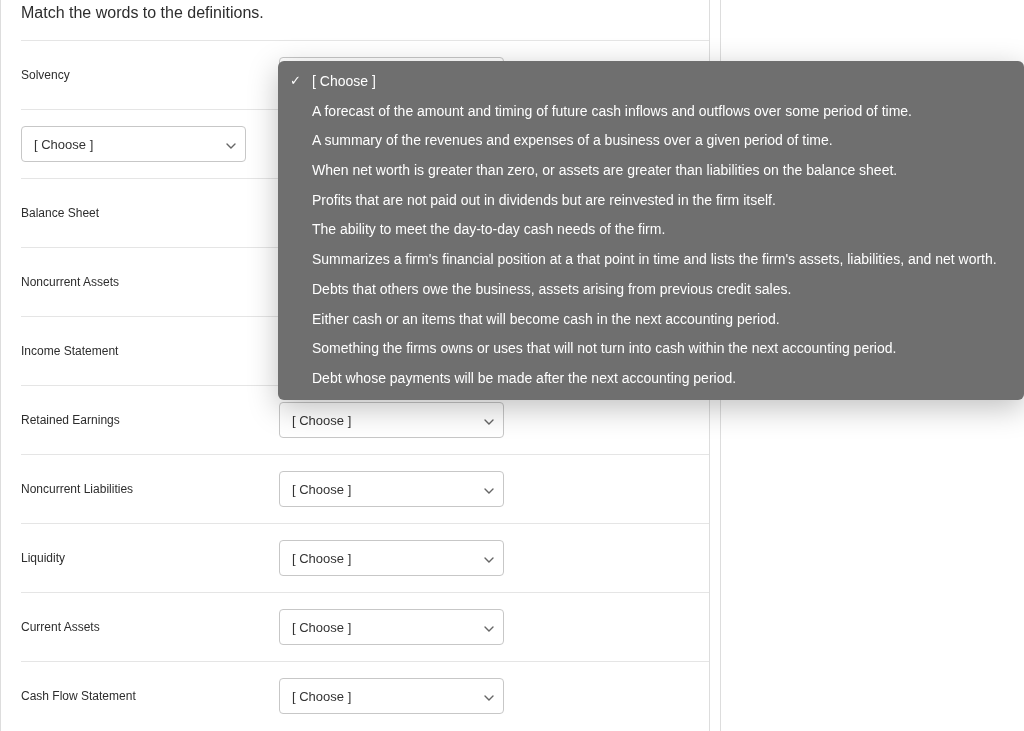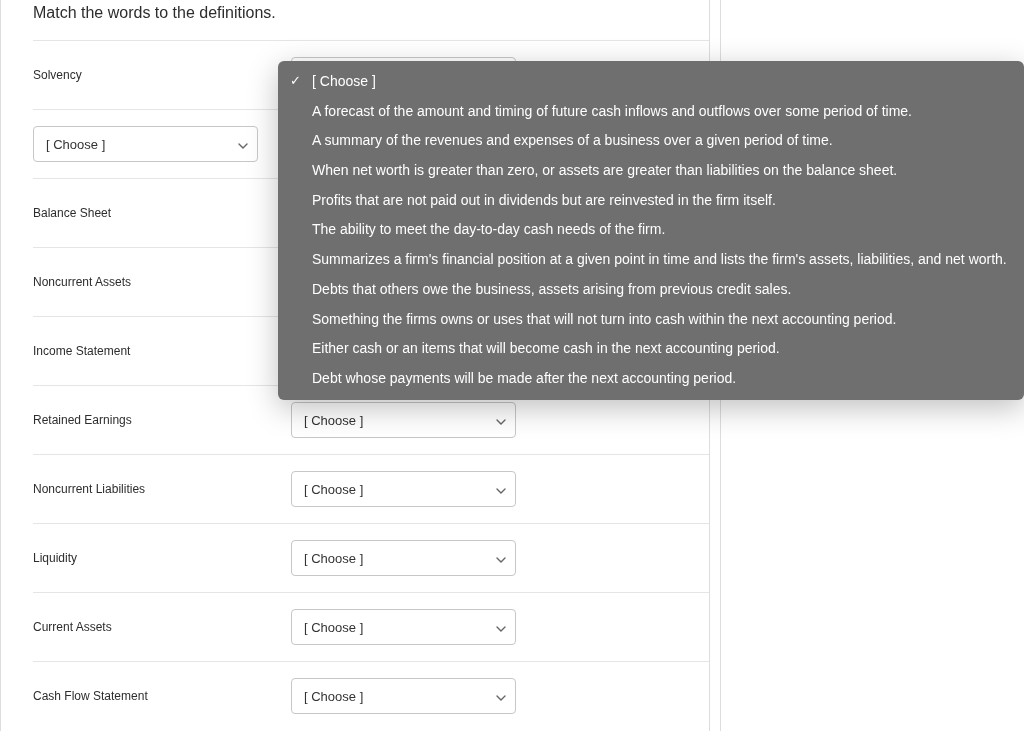--- a/index.html
+++ b/index.html
@@ -14,21 +14,21 @@
     position: relative;
   }
   .main-panel {
     position: absolute;
     left: 0;
     top: 0;
     width: 710px;
     height: 731px;
     border-left: 1px solid #ddd;
     border-right: 1px solid #ddd;
-    padding-left: 32px;
+    padding-left: 20px;
   }
   .sidebar-panel {
     position: absolute;
     left: 720px;
     top: 0;
     width: 304px;
     height: 731px;
     border-left: 1px solid #ddd;
   }
   .instruction {
@@ -230,18 +230,18 @@
 
 <div class="sidebar-panel"></div>
 
 <div class="dropdown">
   <div class="dropdown-item selected">[ Choose ]</div>
   <div class="dropdown-item">A forecast of the amount and timing of future cash inflows and outflows over some period of time.</div>
   <div class="dropdown-item">A summary of the revenues and expenses of a business over a given period of time.</div>
   <div class="dropdown-item">When net worth is greater than zero, or assets are greater than liabilities on the balance sheet.</div>
   <div class="dropdown-item">Profits that are not paid out in dividends but are reinvested in the firm itself.</div>
   <div class="dropdown-item">The ability to meet the day-to-day cash needs of the firm.</div>
-  <div class="dropdown-item">Summarizes a firm's financial position at a given point in time and lists the firm's assets, liabilities, and net worth.</div>
+  <div class="dropdown-item">Summarizes a firm's financial position at a that point in time and lists the firm's assets, liabilities, and net worth.</div>
   <div class="dropdown-item">Debts that others owe the business, assets arising from previous credit sales.</div>
+  <div class="dropdown-item">Either cash or an items that will become cash in the next accounting period.</div>
   <div class="dropdown-item">Something the firms owns or uses that will not turn into cash within the next accounting period.</div>
-  <div class="dropdown-item">Either cash or an items that will become cash in the next accounting period.</div>
   <div class="dropdown-item">Debt whose payments will be made after the next accounting period.</div>
 </div>
 
 </body></html>

